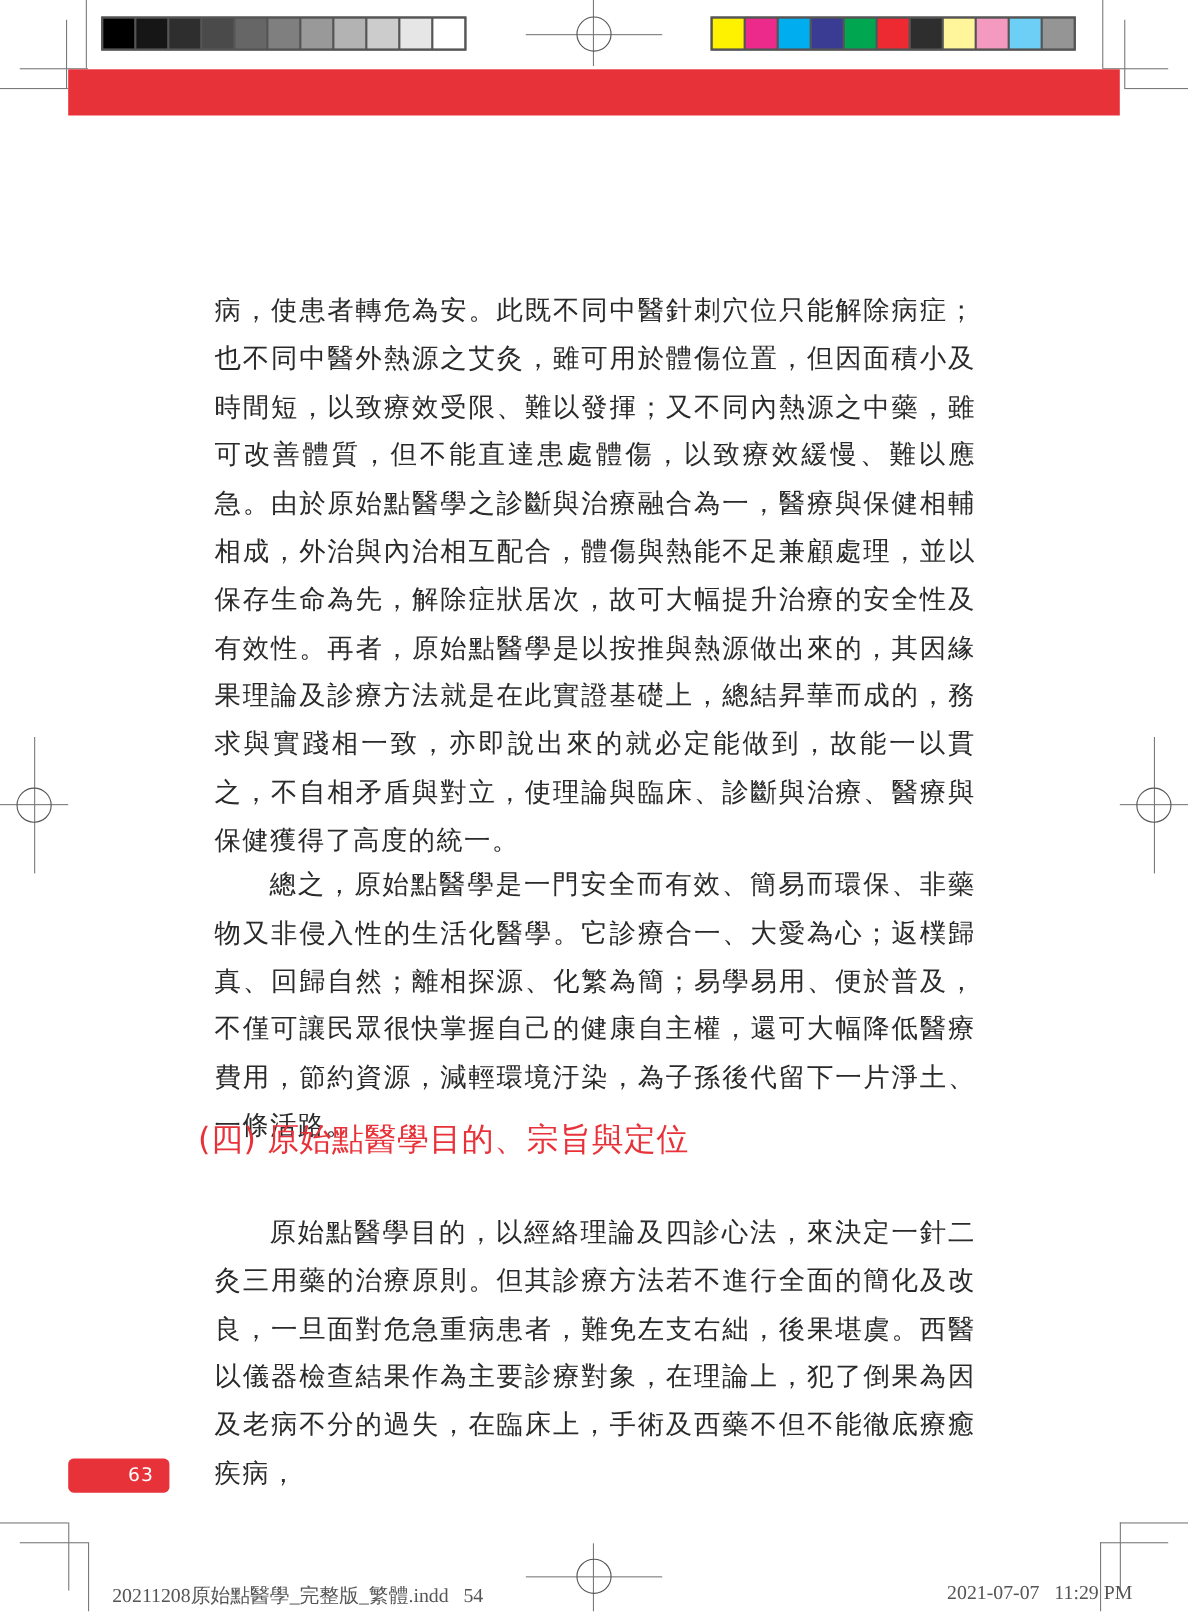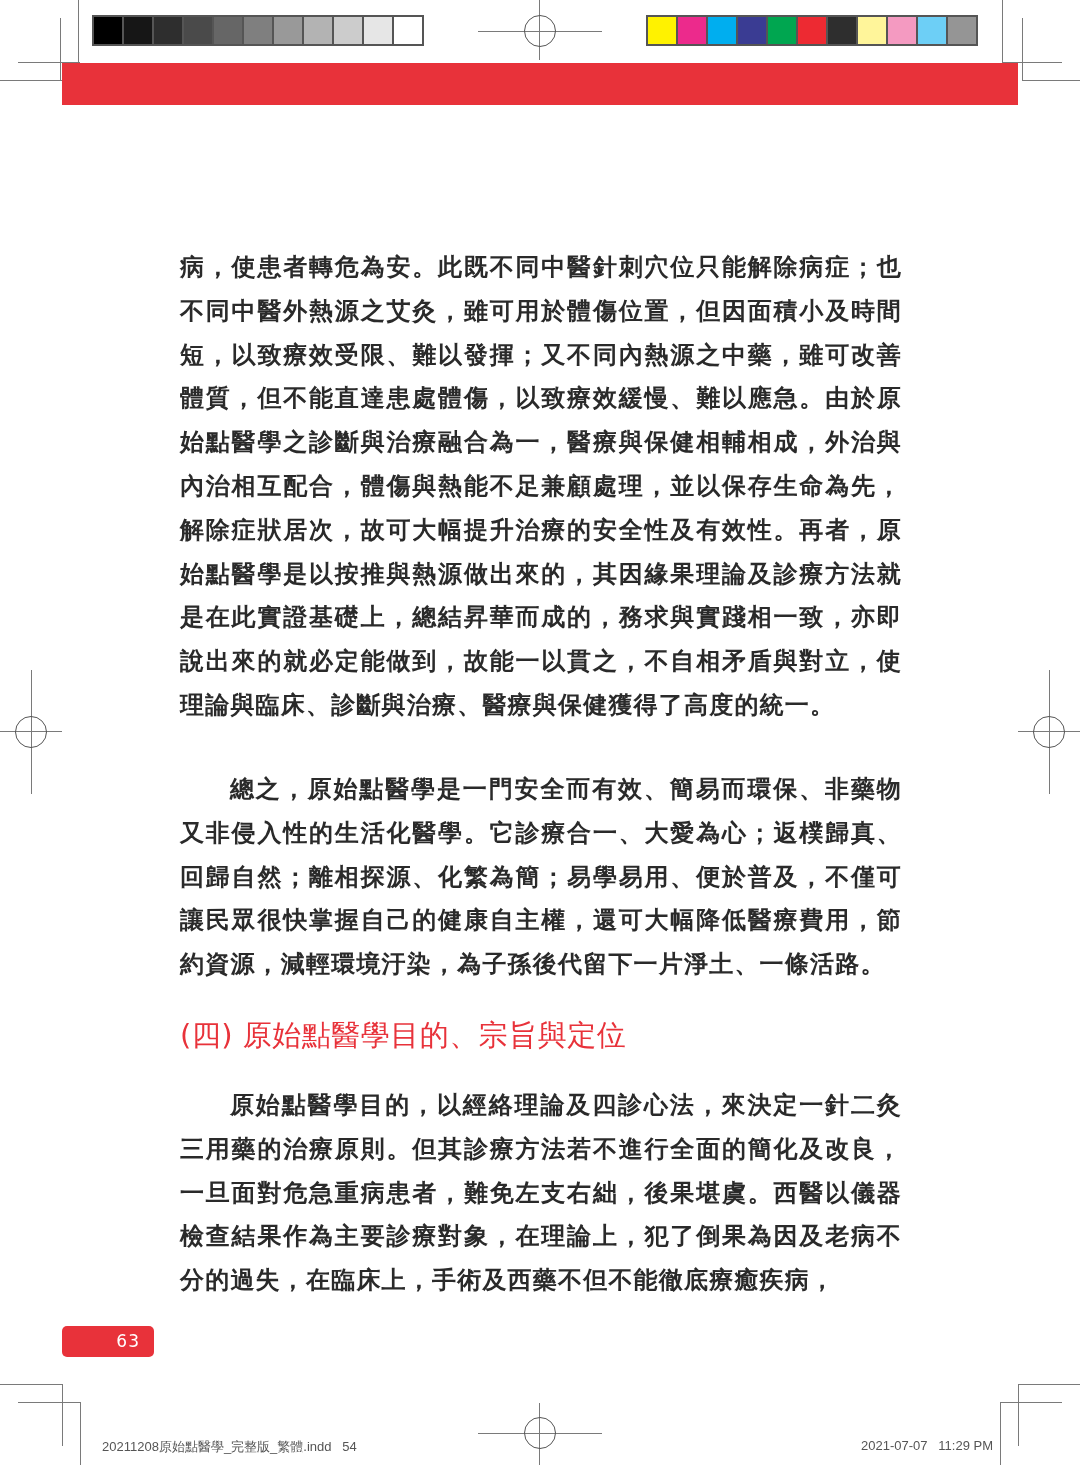--- a/index.html
+++ b/index.html
@@ -5,25 +5,25 @@
   html, body { margin:0; padding:0; }
   body { width:1080px; height:1465px; background:#ffffff; position:relative; overflow:hidden;
          font-family:"DejaVu Sans", sans-serif; color:#2b2b2b; }
   .line-h { position:absolute; height:1px; background:#7a7a7a; }
   .line-v { position:absolute; width:1px; background:#7a7a7a; }
   .swatch-bar { position:absolute; top:15px; height:31px; display:flex; border:2px solid #555; box-sizing:border-box; background:#555; gap:2px; }
   .swatch { width:28px; height:100%; }
   .reg { position:absolute; width:32px; height:32px; border:1px solid #555; border-radius:50%; box-sizing:border-box; }
   .header-band { position:absolute; left:62px; top:63px; width:956px; height:42px; background:#e8323a; }
   .body-text { position:absolute; left:180px; width:722px; font-size:24px; line-height:43.8px; letter-spacing:1.2px; color:#2a2a2a; }
-  .body-text p { margin:0; text-align:justify;font-weight:bold; }
+  .body-text p { margin:15px; text-align:justify; }
   .indent { text-indent:50px; }
   .heading { position:absolute; left:180px; top:1016px; font-size:29px; font-weight:normal; color:#e8323a; letter-spacing:0.5px; }
   .page-tab { position:absolute; left:62px; top:1326px; width:92px; height:31px; background:#e8323a; border-radius:5px; color:#fff; font-size:17px; text-align:right; padding-right:14px; box-sizing:border-box; line-height:31px; letter-spacing:1px; }
-  .slug { position:absolute; top:1438px; font-family:Liberation Sans, sans-serif; font-size:13px; color:#555; }
+  .slug { position:absolute; top:1438px; font-family:Liberation Serif, serif; font-size:18px; color:#555; }
 </style>
 </head>
 <body>
 
 <div class="line-v" style="left:78px;top:0;height:62px;"></div>
 <div class="line-v" style="left:60px;top:18px;height:62px;"></div>
 <div class="line-h" style="left:18px;top:62px;width:62px;"></div>
 <div class="line-h" style="left:0;top:80px;width:62px;"></div>
 
 <div class="line-v" style="left:1002px;top:0;height:62px;"></div>

